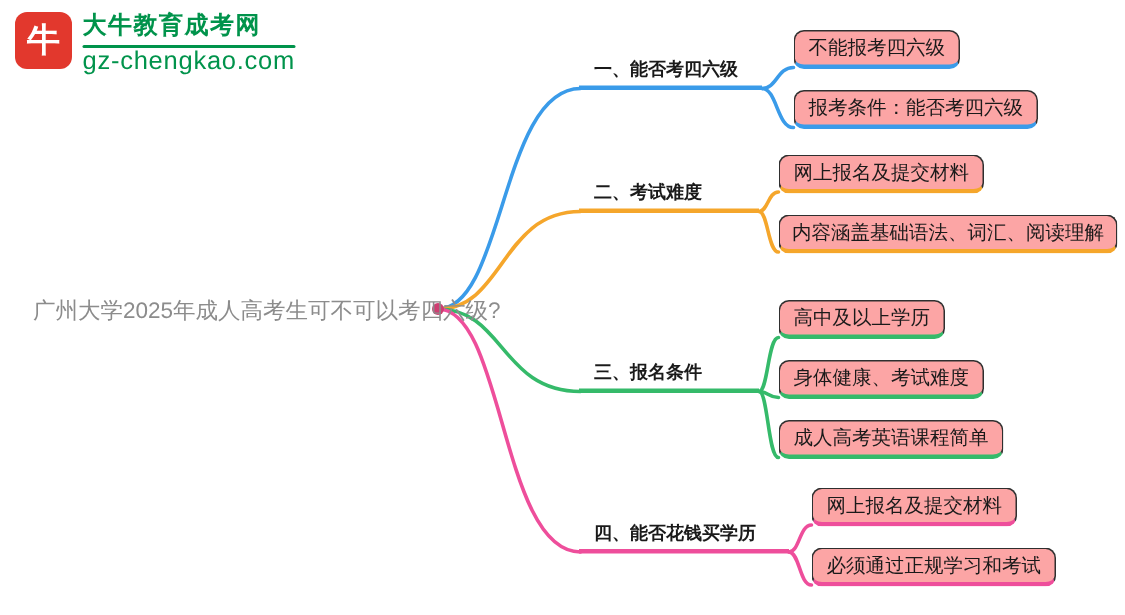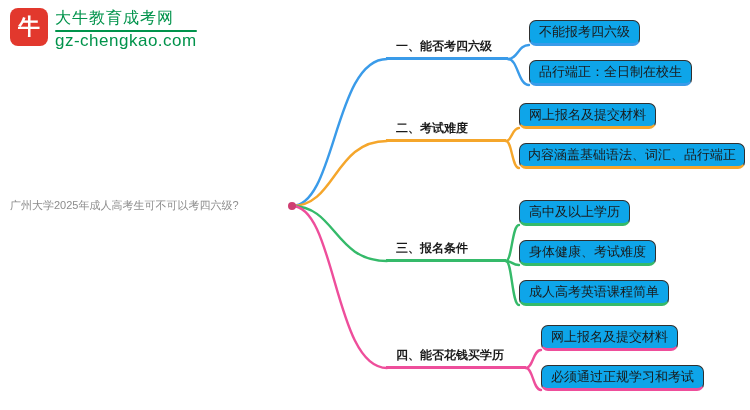--- a/index.html
+++ b/index.html
@@ -18,38 +18,38 @@
   .p2 path{stroke:var(--c2)}
   .p3 path{stroke:var(--c3)}
   .p4 path{stroke:var(--c4)}
   .root-dot{fill:var(--dot)}
 
   
   .logo{position:absolute;left:10px;top:8px;display:flex;gap:7px;align-items:flex-start}
   .logo-icon{width:38px;height:38px;background:var(--lred);border-radius:8px;color:#fff;
     display:flex;align-items:center;justify-content:center;font-size:22px;font-weight:bold;flex:0 0 auto}
   .logo-text{display:flex;flex-direction:column}
-  .site-name{color:var(--lgreen);font-weight:normal;font-size:16px;letter-spacing:1px;line-height:20px;white-space:nowrap}
+  .site-name{color:var(--lgreen);font-weight:bold;font-size:16px;letter-spacing:1px;line-height:20px;white-space:nowrap}
   .site-rule{height:2px;background:var(--lgreen);margin:2px 0 2px;border-radius:1px}
   .site-url{color:var(--lgreen);font-size:17px;line-height:13px;letter-spacing:.5px}
 
   
-  .root{position:absolute;left:10px;top:198px;color:var(--rootc);font-size:11px;white-space:nowrap}
+  .root{position:absolute;left:22px;top:198px;color:var(--rootc);font-size:15px;white-space:nowrap}
 
   
   .branch{position:absolute;height:24px;line-height:20px;font-size:12px;font-weight:bold;color:#1a1a1a;
     border-bottom:3px solid;padding-left:10px;white-space:nowrap}
   .b1{left:386px;top:36px;width:122px;border-color:var(--c1)}
   .b2{left:386px;top:118px;width:120px;border-color:var(--c2)}
   .b3{left:386px;top:238px;width:120px;border-color:var(--c3)}
   .b4{left:386px;top:345px;width:140px;border-color:var(--c4)}
 
   
   .leaf{position:absolute;font-size:13px;color:#1a1a1a;line-height:17px;padding:2px 9px 3px;
-    border:1.5px solid #2f2f2f;border-bottom-width:3px;border-radius:7px;white-space:nowrap;background:#0ea5e9}
+    border:1.5px solid #2f2f2f;border-bottom-width:3px;border-radius:7px;white-space:nowrap;background:#fca5a5}
   .leaf.k1{border-bottom-color:var(--c1)}
   .leaf.k2{border-bottom-color:var(--c2)}
   .leaf.k3{border-bottom-color:var(--c3)}
   .leaf.k4{border-bottom-color:var(--c4)}
   .l11{left:529px;top:20px}
   .l12{left:529px;top:60px}
   .l21{left:519px;top:103px}
   .l22{left:519px;top:143px;padding:2px 8px 3px}
   .l31{left:519px;top:200px}
   .l32{left:519px;top:240px}
@@ -97,24 +97,24 @@
   </div>
 
   <div class="root">广州大学2025年成人高考生可不可以考四六级?</div>
 
   <div class="branch b1">一、能否考四六级</div>
   <div class="branch b2">二、考试难度</div>
   <div class="branch b3">三、报名条件</div>
   <div class="branch b4">四、能否花钱买学历</div>
 
   <div class="leaf k1 l11">不能报考四六级</div>
-  <div class="leaf k1 l12">品行端正：全日制在校生</div>
+  <div class="leaf k1 l12">报考条件：能否考四六级</div>
 
   <div class="leaf k2 l21">网上报名及提交材料</div>
-  <div class="leaf k2 l22">内容涵盖基础语法、词汇、品行端正</div>
+  <div class="leaf k2 l22">内容涵盖基础语法、词汇、阅读理解</div>
 
   <div class="leaf k3 l31">高中及以上学历</div>
   <div class="leaf k3 l32">身体健康、考试难度</div>
   <div class="leaf k3 l33">成人高考英语课程简单</div>
 
   <div class="leaf k4 l41">网上报名及提交材料</div>
   <div class="leaf k4 l42">必须通过正规学习和考试</div>
 
 </div>
 

